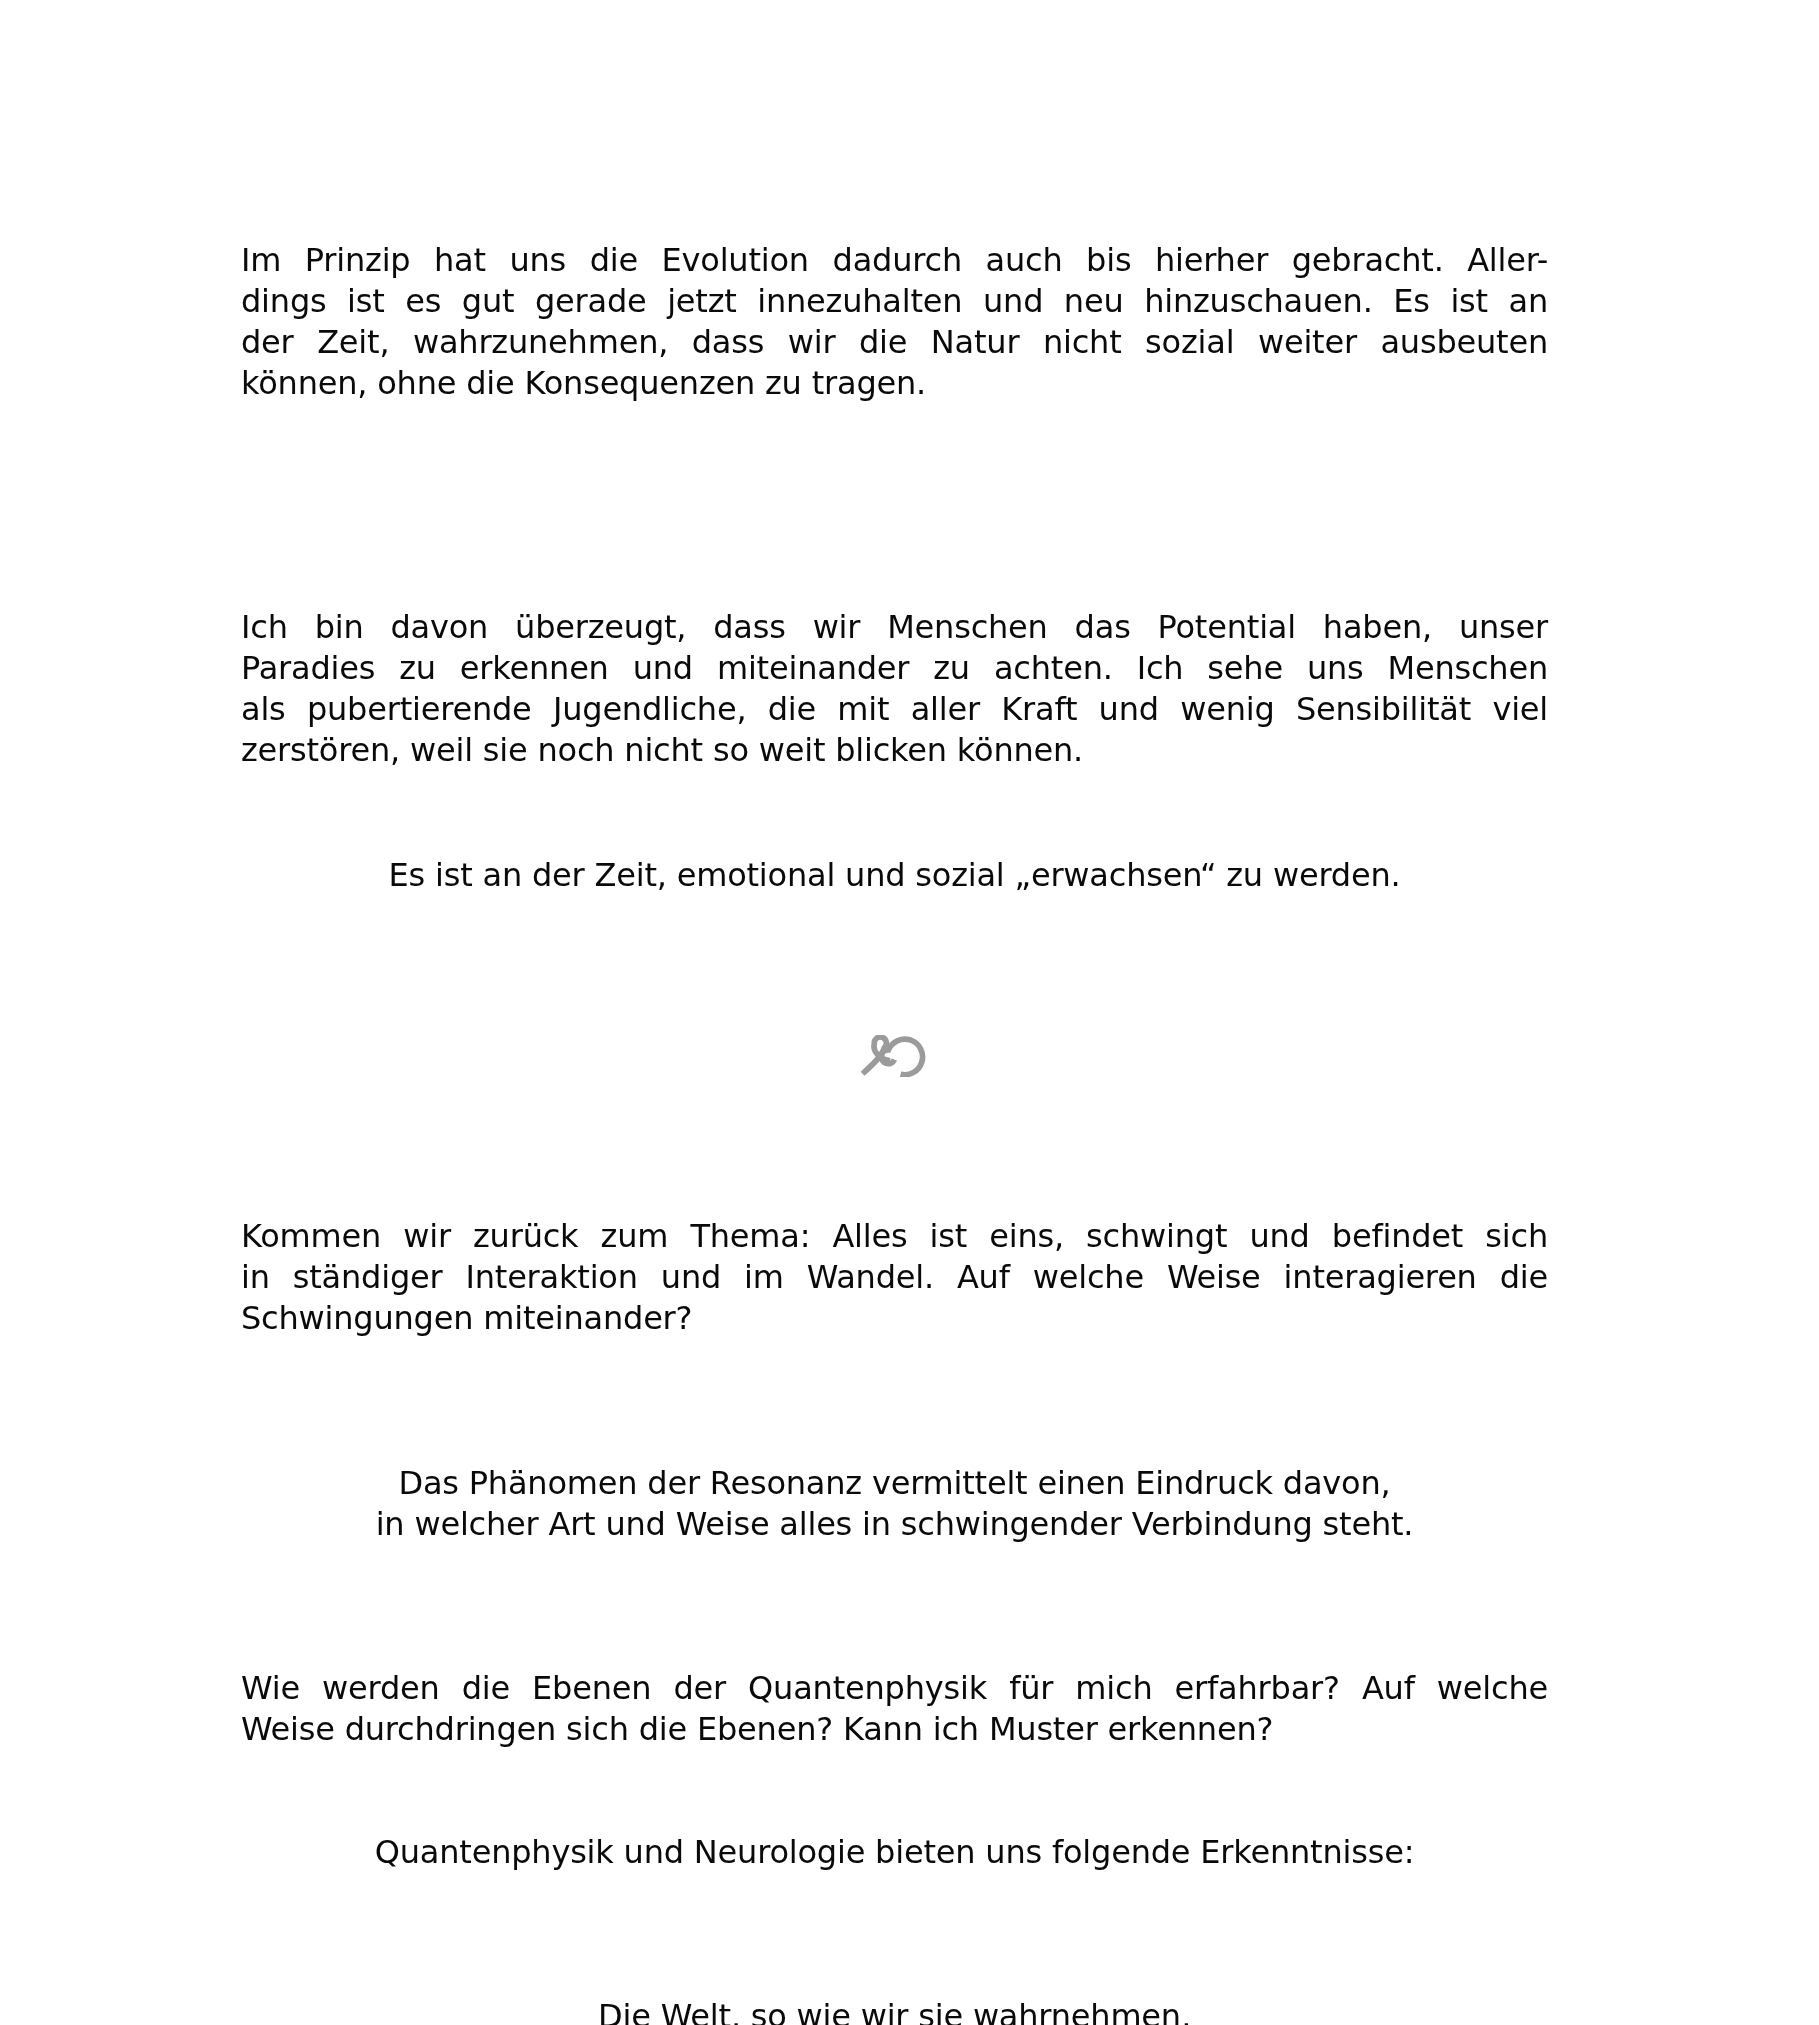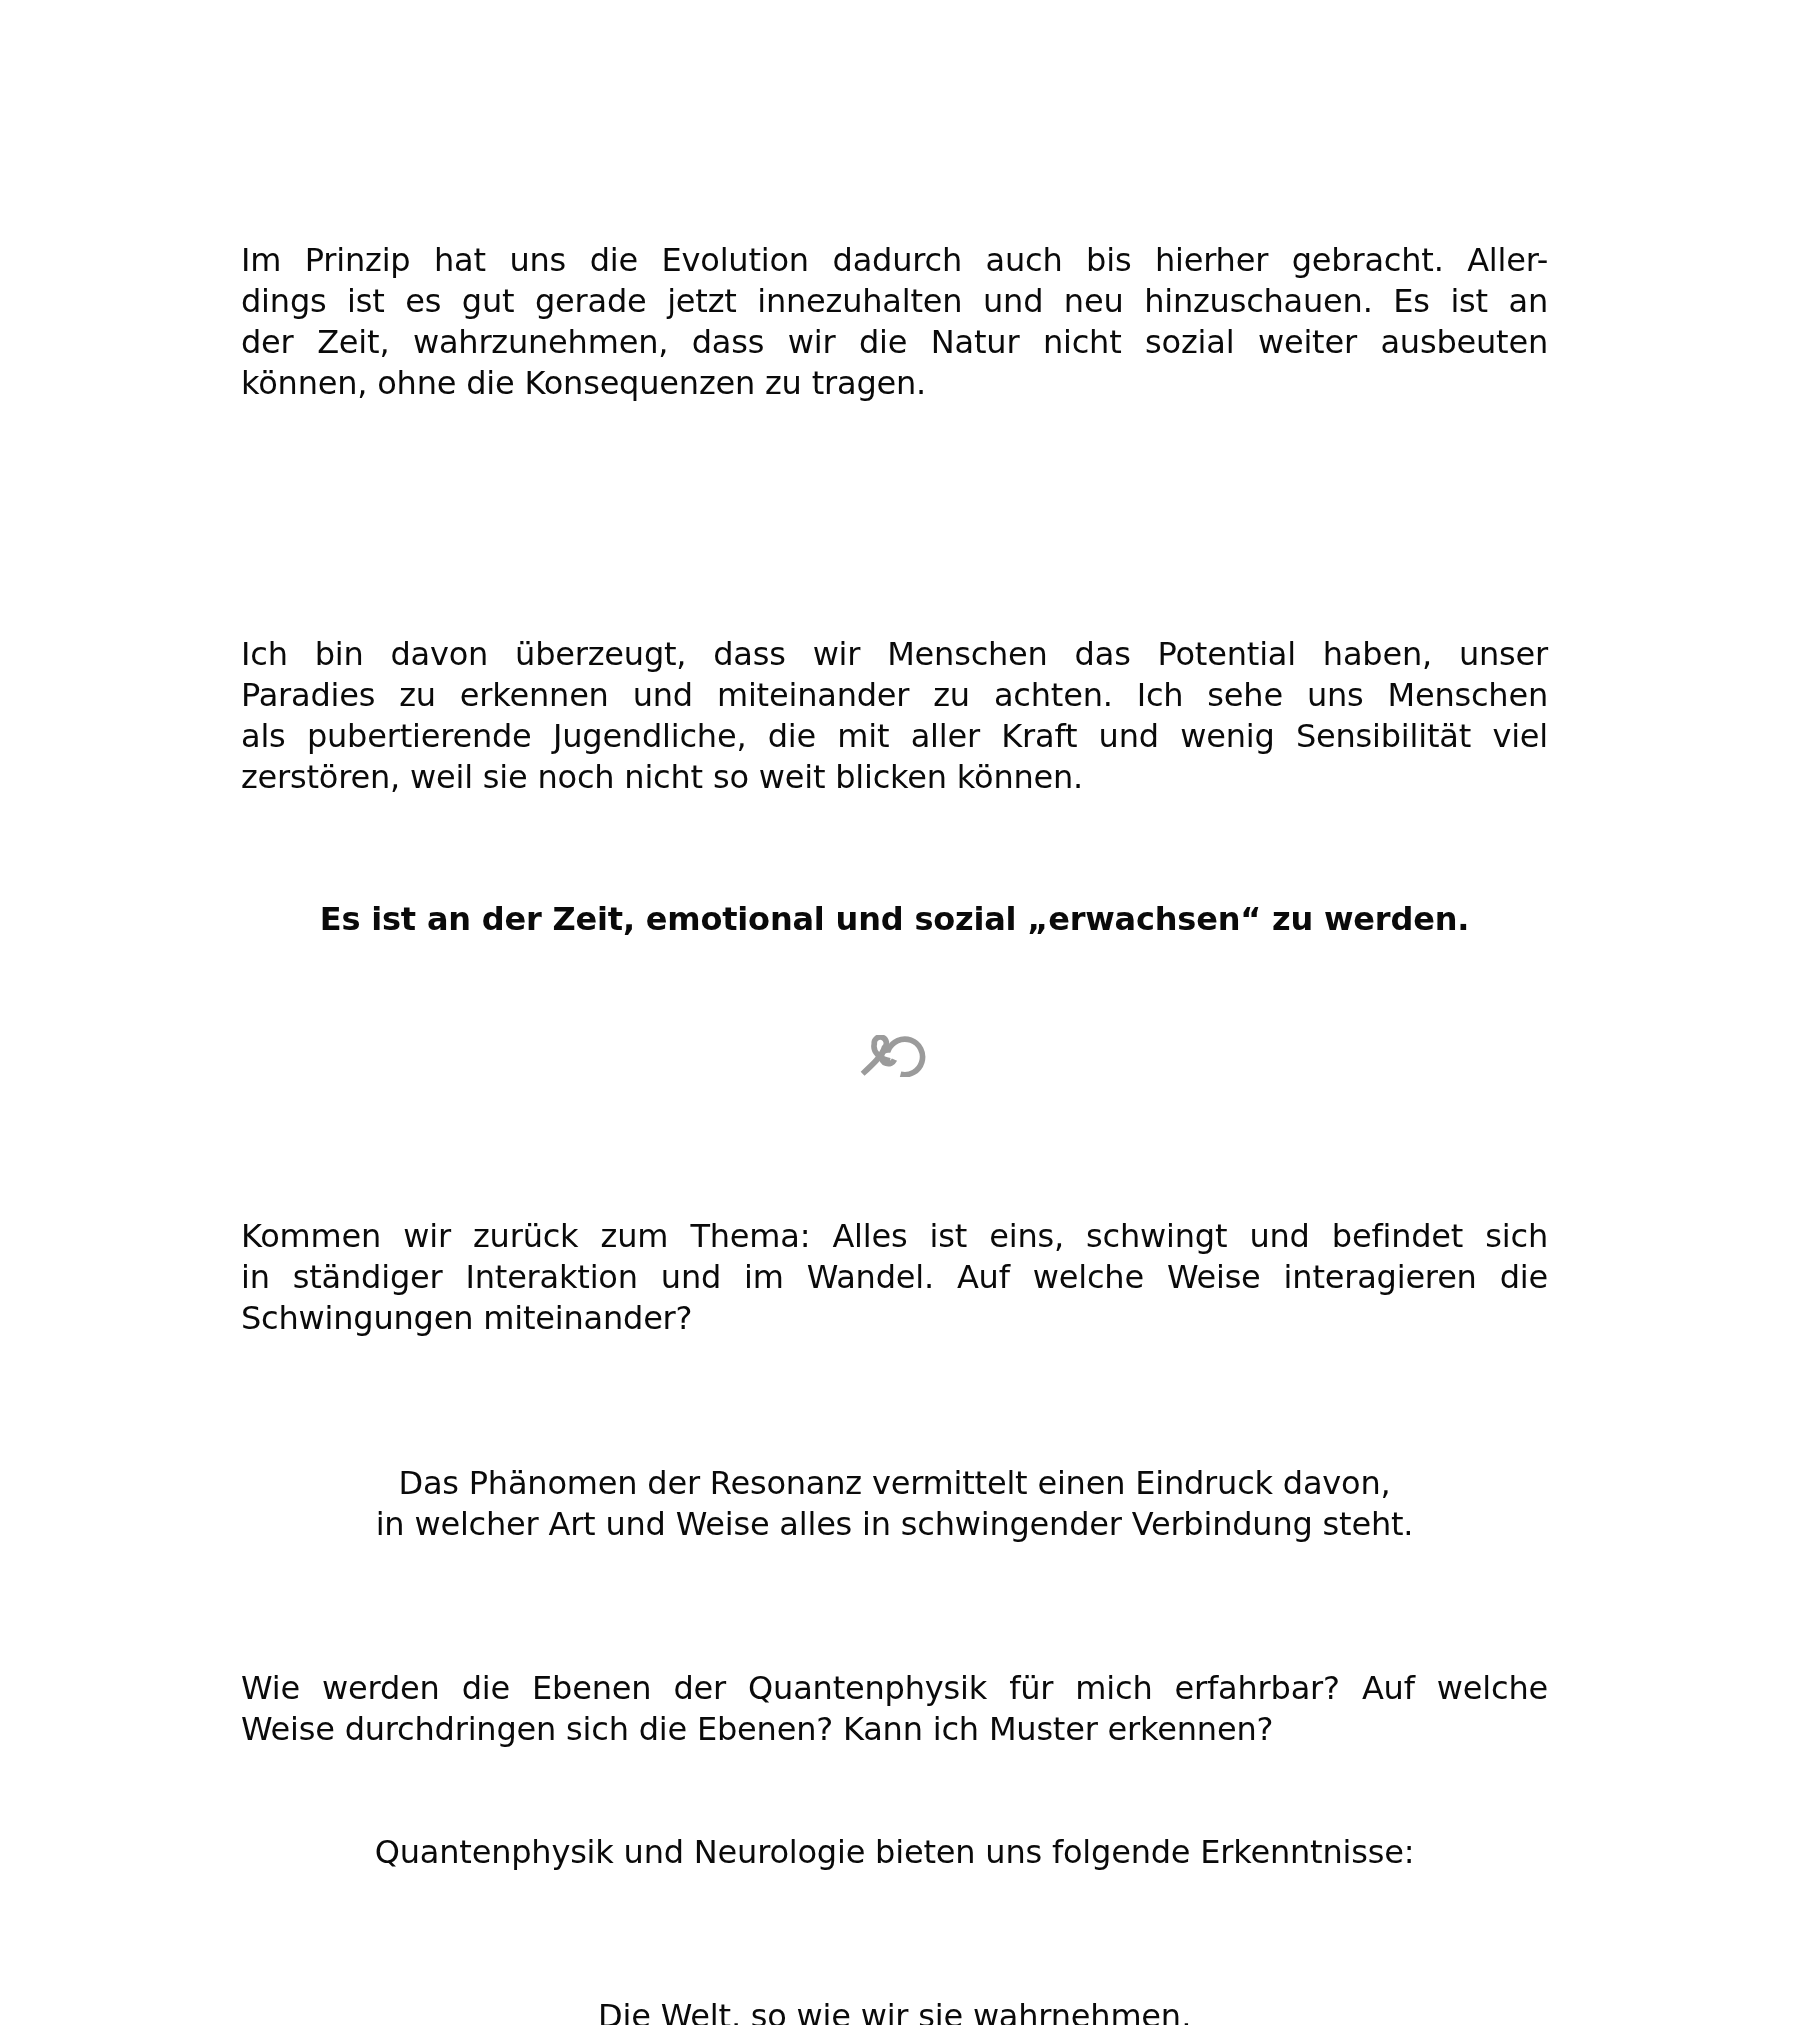--- a/index.html
+++ b/index.html
@@ -31,43 +31,42 @@
   .just .jline.last {
     text-align-last: left;
   }
   .right-block {
     text-align: center;
   }
   .center-block {
     text-align: center;
   }
   .emphasis {
-    font-weight: bold;
-    margin-top: 44px;
+    font-weight: normal;
   }
   .ornament-wrap {
     display: flex;
     justify-content: center;
     align-items: flex-start;
   }
 </style>
 </head>
 <body>
 
 <div class="page">
 
   <div class="block just" style="top:240px">
     <div class="jline">Im Prinzip hat uns die Evolution dadurch auch bis hierher gebracht. Aller-</div>
     <div class="jline">dings ist es gut gerade jetzt innezuhalten und neu hinzuschauen. Es ist an</div>
     <div class="jline">der Zeit, wahrzunehmen, dass wir die Natur nicht sozial weiter ausbeuten</div>
     <div class="jline last">können, ohne die Konsequenzen zu tragen.</div>
   </div>
 
 
-  <div class="block just" style="top:634px">
+  <div class="block just" style="top:607px">
     <div class="jline">Ich bin davon überzeugt, dass wir Menschen das Potential haben, unser</div>
     <div class="jline">Paradies zu erkennen und miteinander zu achten. Ich sehe uns Menschen</div>
     <div class="jline">als pubertierende Jugendliche, die mit aller Kraft und wenig Sensibilität viel</div>
     <div class="jline last">zerstören, weil sie noch nicht so weit blicken können.</div>
   </div>
 
   <div class="block center-block emphasis" style="top:855px">Es ist an der Zeit, emotional und sozial „erwachsen“ zu werden.</div>
 
   <div class="block ornament-wrap" style="top:1035px; height:53px">
     <svg width="69" height="42" viewBox="0 0 170 104" aria-hidden="true">

